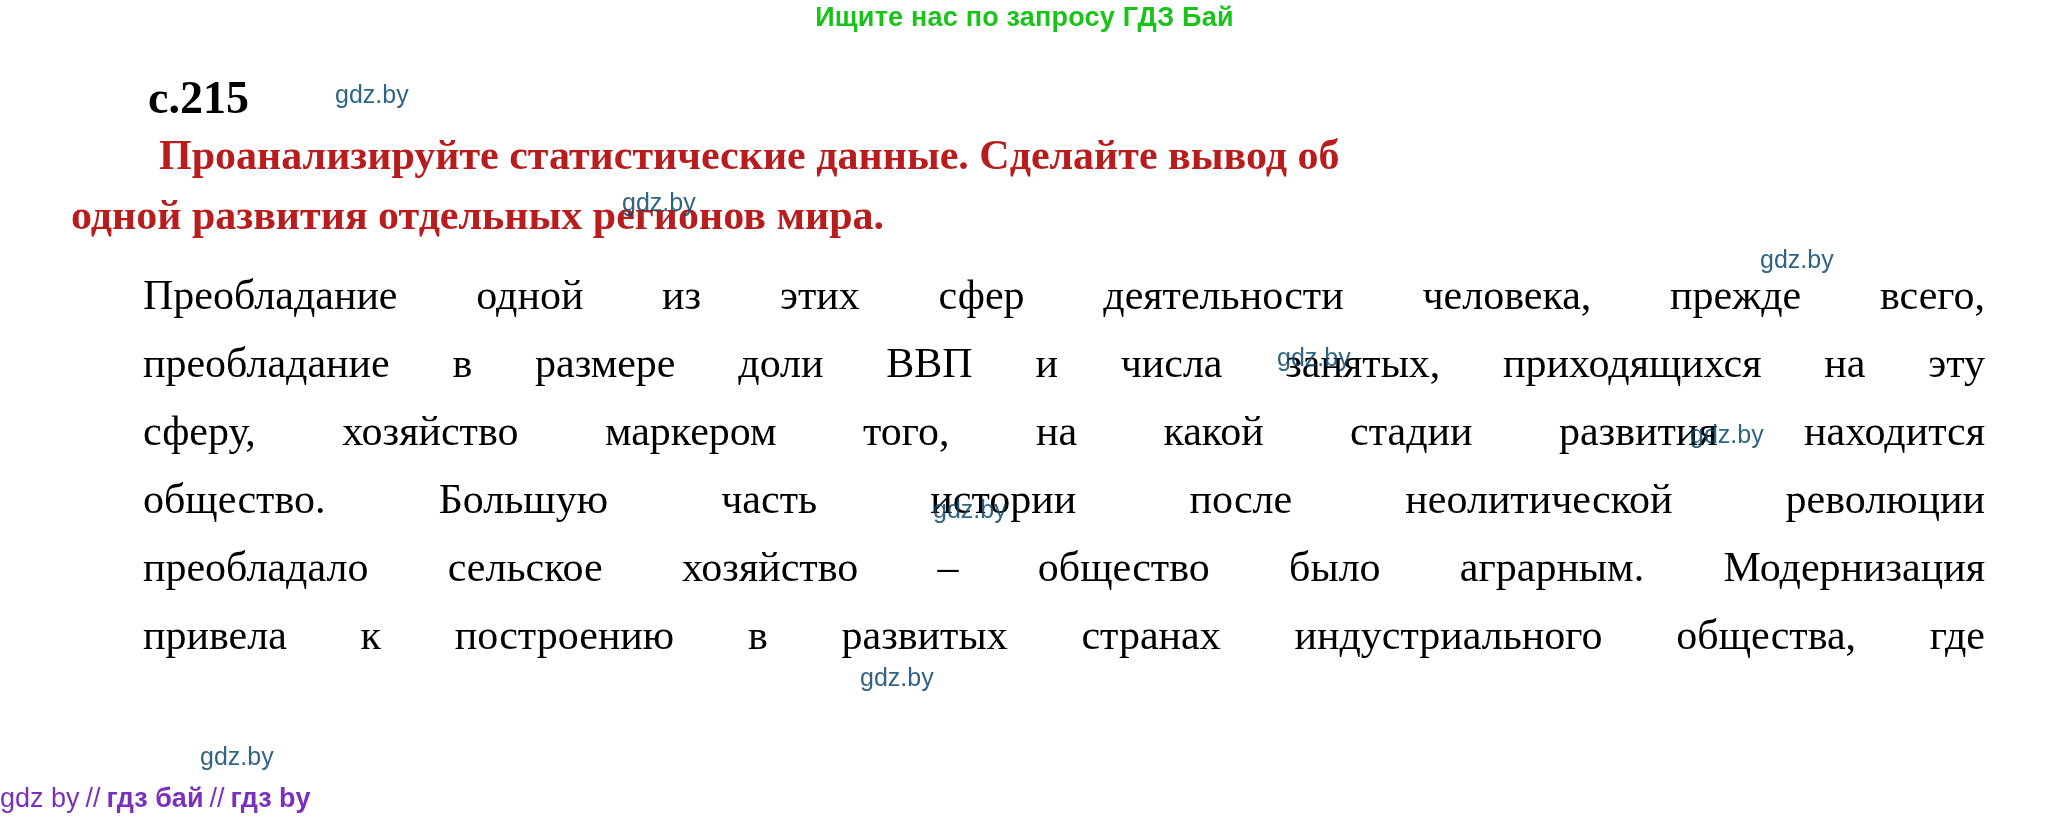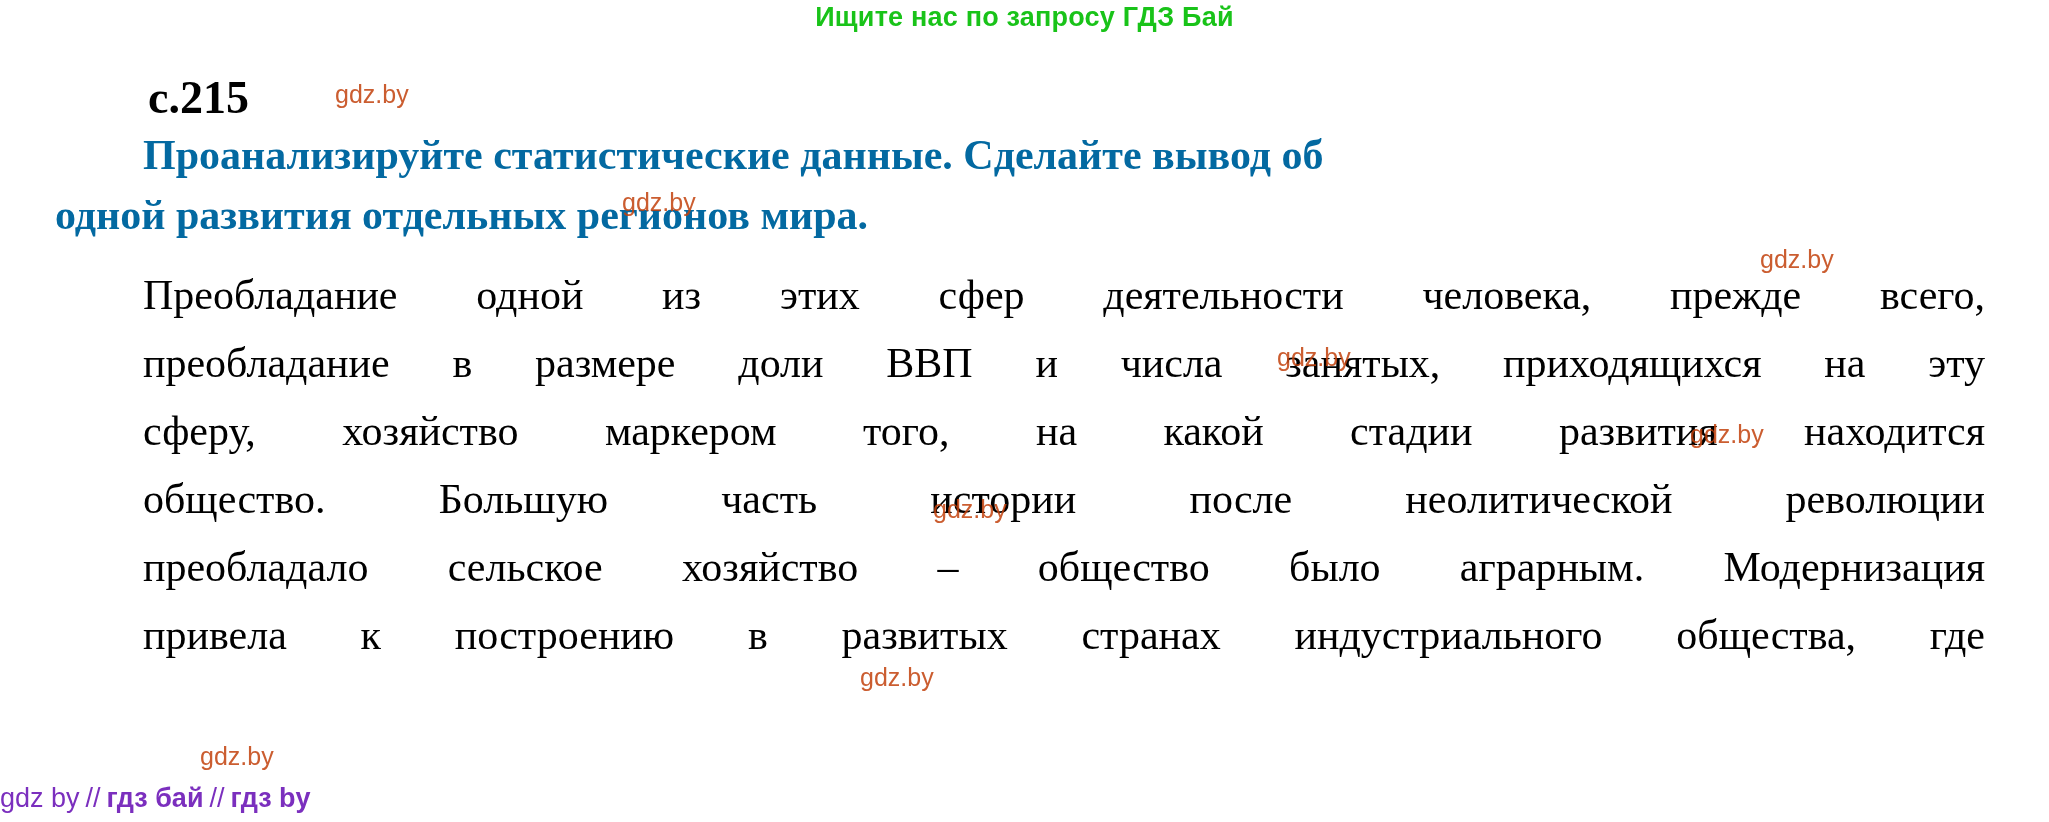--- a/index.html
+++ b/index.html
@@ -53,24 +53,24 @@
     position: absolute;
     top: 126px;
     left: 55px;
     width: 1930px;
   }
 
   .question {
     font-family: "Liberation Serif", serif;
     font-size: 42px;
     font-weight: 700;
-    color: #0369a1;
+    color: #b91c1c;
     text-align: justify;
     line-height: 1.42;
-    margin: 0 0 16px 0;
+    margin: 0 0 16px 16px;
     text-indent: 88px;
   }
   .question .last-line {
     display: block;
     text-indent: 0;
   }
 
   .para {
     font-family: "Liberation Serif", serif;
     font-size: 42px;
@@ -111,21 +111,21 @@
   }
   .footer .b {
     font-weight: 700;
   }
 
   
   .wm {
     position: absolute;
     font-family: "Liberation Sans", sans-serif;
     font-size: 25px;
-    color: #c2410c;
+    color: #0c4a6e;
     opacity: 0.85;
     pointer-events: none;
     white-space: nowrap;
   }
 </style>
 </head>
 <body>
 
 <div class="page">
 

